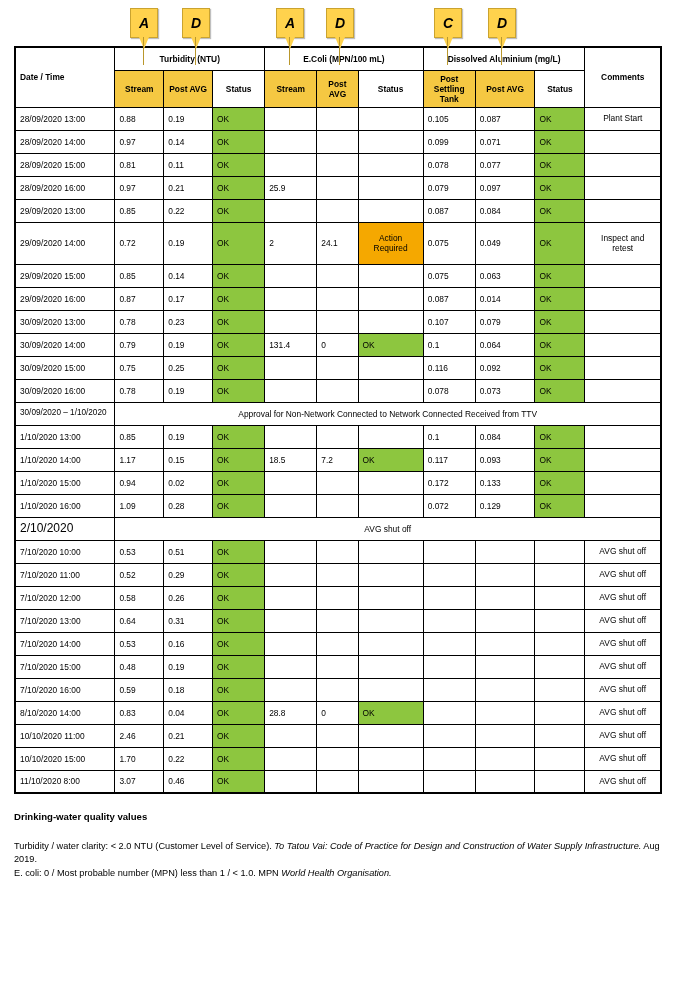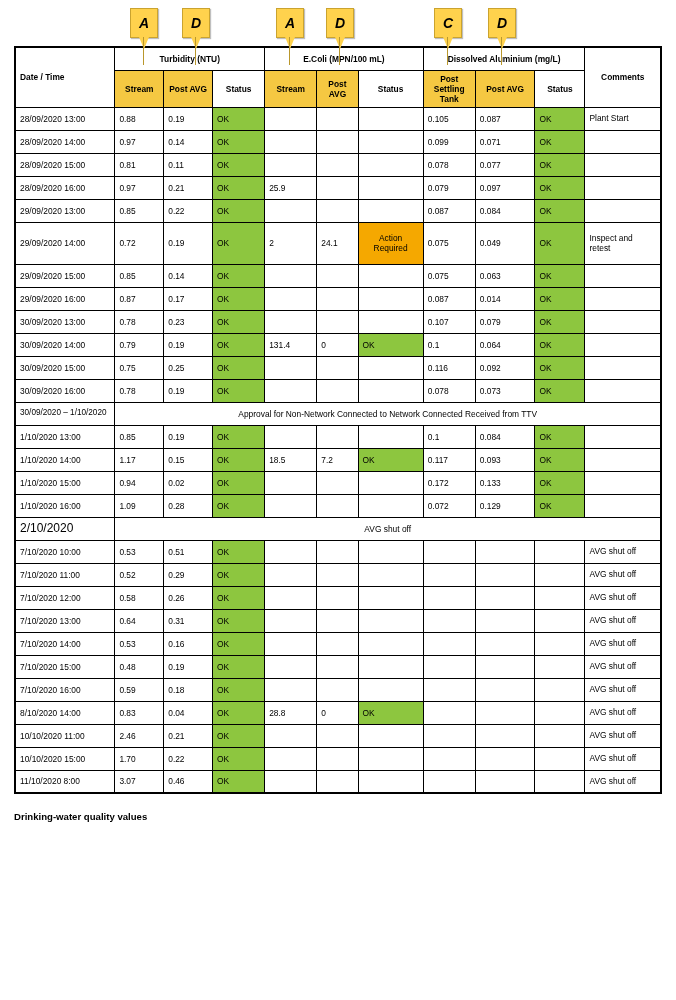--- a/index.html
+++ b/index.html
@@ -76,21 +76,21 @@
     text-align:left;
     font-size:8.6px;
     font-weight:bold;
     vertical-align:bottom;
     padding-bottom:5px;
   }
   td.dt{text-align:left;font-size:8.4px;}
   td.val{text-align:left;font-size:8.4px;}
   td.ok{background:#8dc63f;font-size:8.4px;text-align:left;font-weight:normal;}
   td.action{background:#f5a800;font-size:8.4px;text-align:center;line-height:1.25;}
-  td.note{text-align:left;font-size:8.4px;line-height:1.25;}
+  td.note{text-align:center;font-size:8.4px;line-height:1.25;}
   td.span-note{text-align:center;font-size:8.4px;}
   td.blank{}
   .col-a{width:92px;}
   .col-s{width:45px;}
   .col-p{width:45px;}
   .col-st{width:48px;}
   .col-es{width:48px;}
   .col-ep{width:38px;}
   .col-est{width:60px;}
   .col-ds{width:48px;}
@@ -513,15 +513,21 @@
           <td class="val"></td>
           <td class="val"></td>
           <td class="blank"></td>
           <td class="note">AVG shut off</td>
         </tr>
       </tbody>
   </table>
 
   <div class="foot">
     <div class="title">Drinking-water quality values</div>
+    <div>
+      <span>Turbidity / water clarity: &lt; 2.0 NTU (Customer Level of Service). </span><i>To Tatou Vai: Code of Practice for Design and Construction of Water Supply Infrastructure.</i><span> Aug 2019.</span>
+    </div>
+    <div>
+      <span>E. coli: 0 / Most probable number (MPN) less than 1 / &lt; 1.0. MPN </span><i>World Health Organisation.</i>
+    </div>
   </div>
 
 </div>
 
 </body></html>

